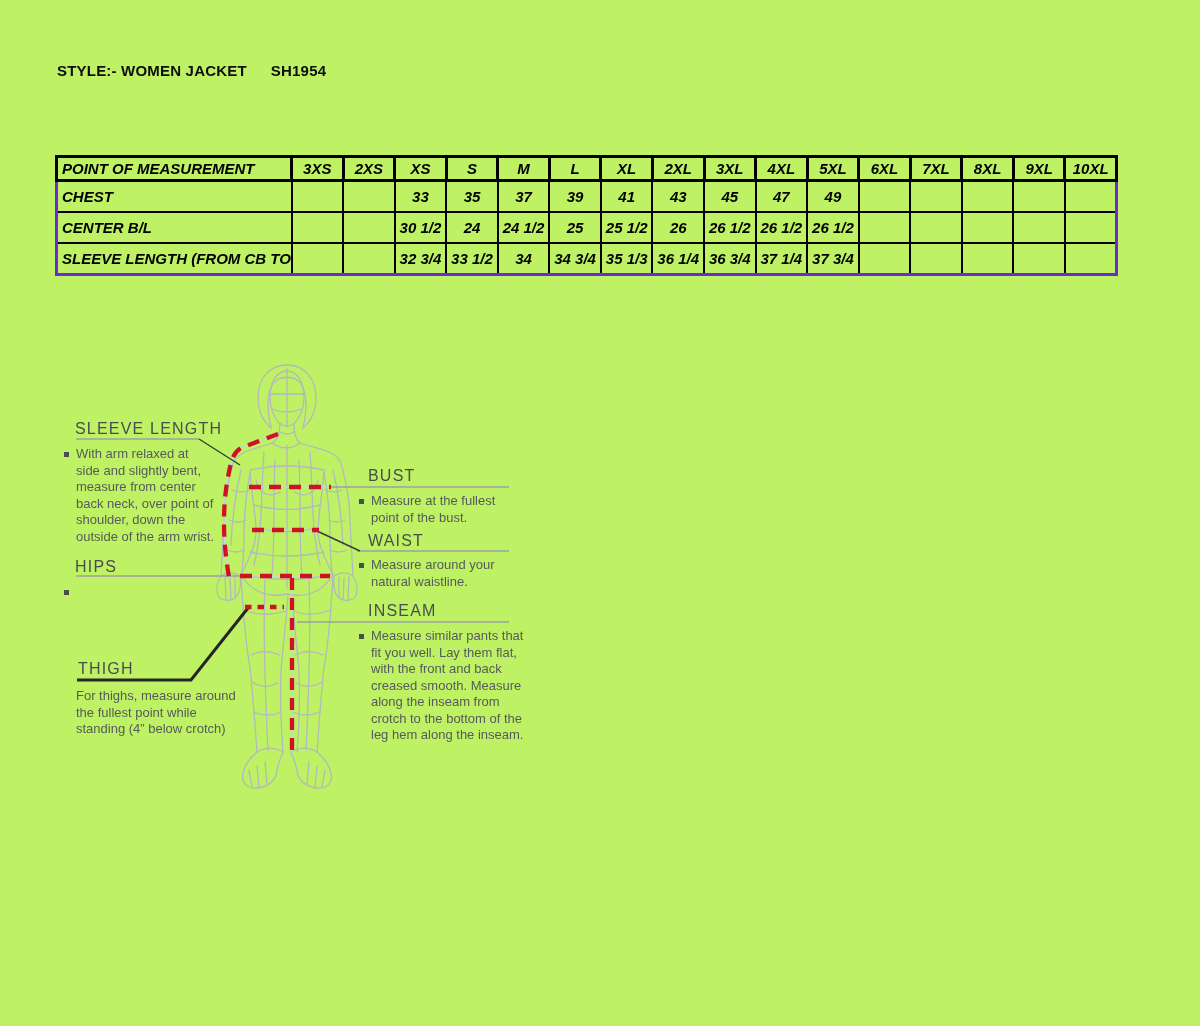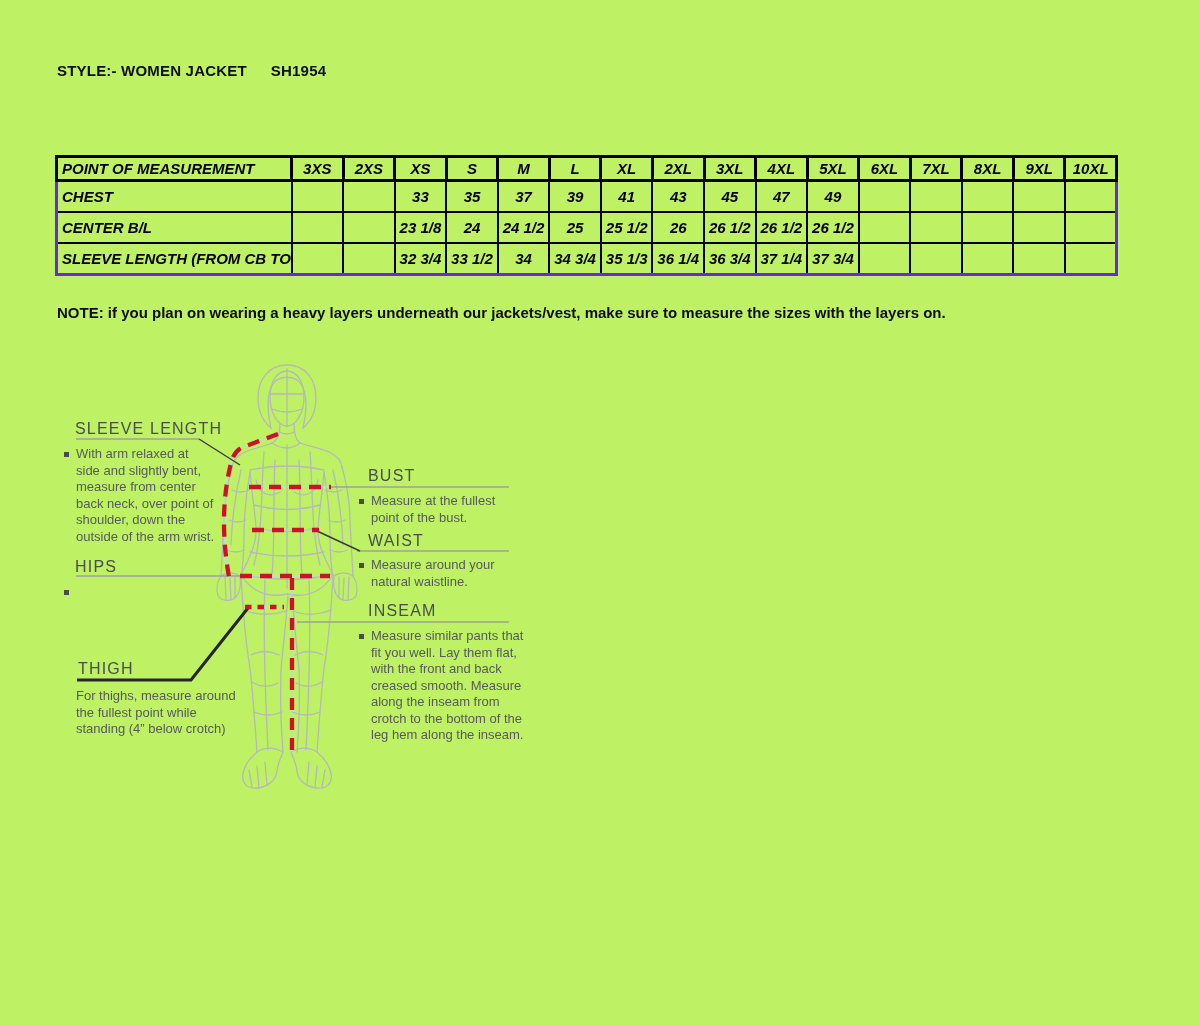--- a/index.html
+++ b/index.html
@@ -95,21 +95,21 @@
           <td></td>
           <td></td>
           <td></td>
           <td></td>
           <td></td>
         </tr>
         <tr>
           <td class="label-col">CENTER B/L</td>
           <td></td>
           <td></td>
-          <td>23 1/8</td>
+          <td>30 1/2</td>
           <td>24</td>
           <td>24 1/2</td>
           <td>25</td>
           <td>25 1/2</td>
           <td>26</td>
           <td>26 1/2</td>
           <td>26 1/2</td>
           <td>26 1/2</td>
           <td></td>
           <td></td>
@@ -132,21 +132,20 @@
           <td>37 3/4</td>
           <td></td>
           <td></td>
           <td></td>
           <td></td>
           <td></td>
         </tr>
       </tbody>
   </table>
 
-  <div class="note">NOTE: if you plan on wearing a heavy layers underneath our jackets/vest, make sure to measure the sizes with the layers on.</div>
 
   <svg class="diagram-svg" width="560" height="810" viewBox="0 0 560 810" fill="none">
 
     <g stroke="#b3b9bc" stroke-width="1.3" fill="none" stroke-linecap="round">
 
       <path d="M287,365 C269,365 258,379 258,398 C258,412 264,422 271,428 C267,410 267,393 273,384 C279,375 295,375 301,384 C307,393 307,410 303,428 C310,422 316,412 316,398 C316,379 305,365 287,365 Z"></path>
       <path d="M287,371 C277,371 270,382 270,397 C270,413 278,426 287,426 C296,426 304,413 304,397 C304,382 297,371 287,371 Z"></path>
       <path d="M287,369 L287,427 M270,394 L304,394 M272,409 Q287,415 302,409"></path>
 
       <path d="M280,424 C280,434 278,440 272,443 M294,424 C294,434 296,440 300,443 M280,432 Q287,436 294,432"></path>

